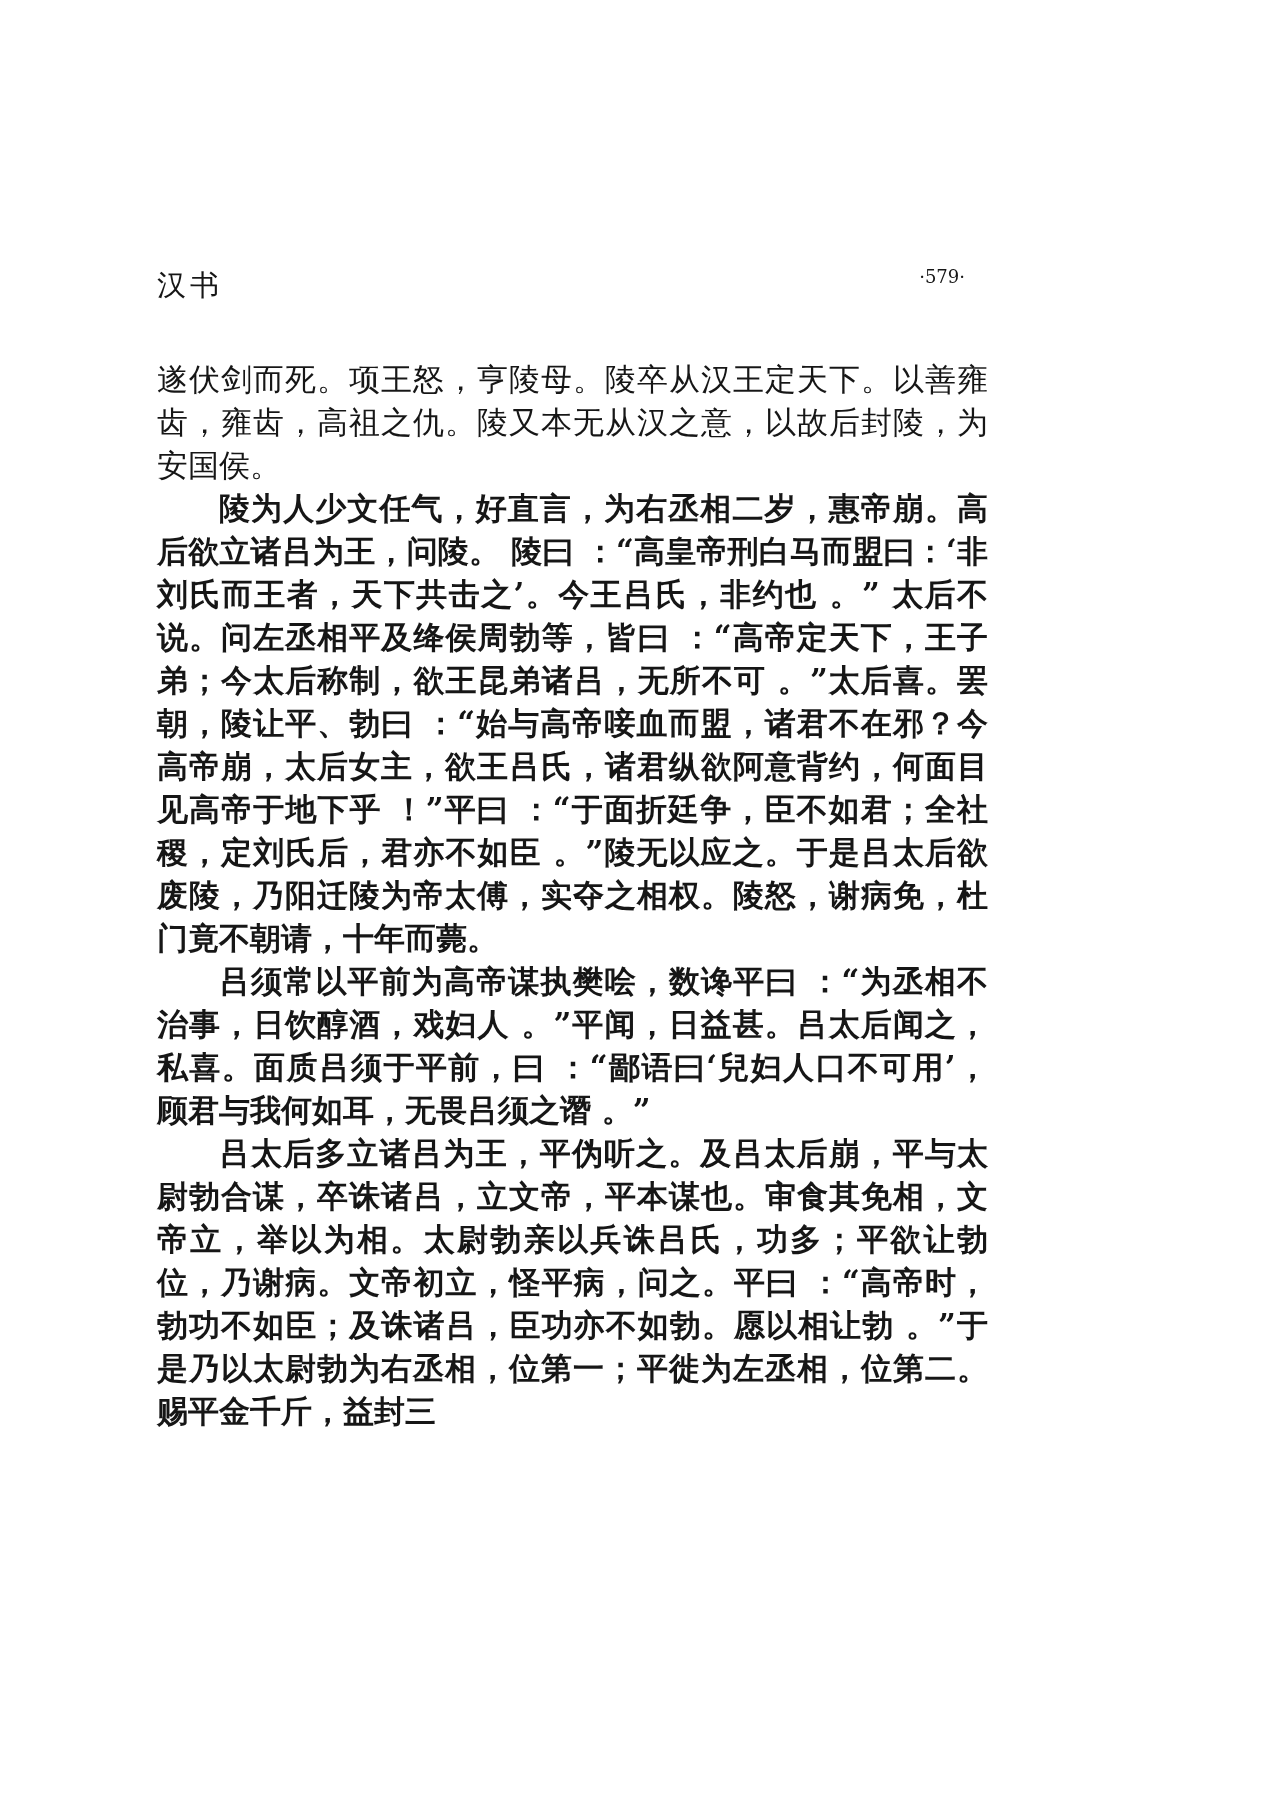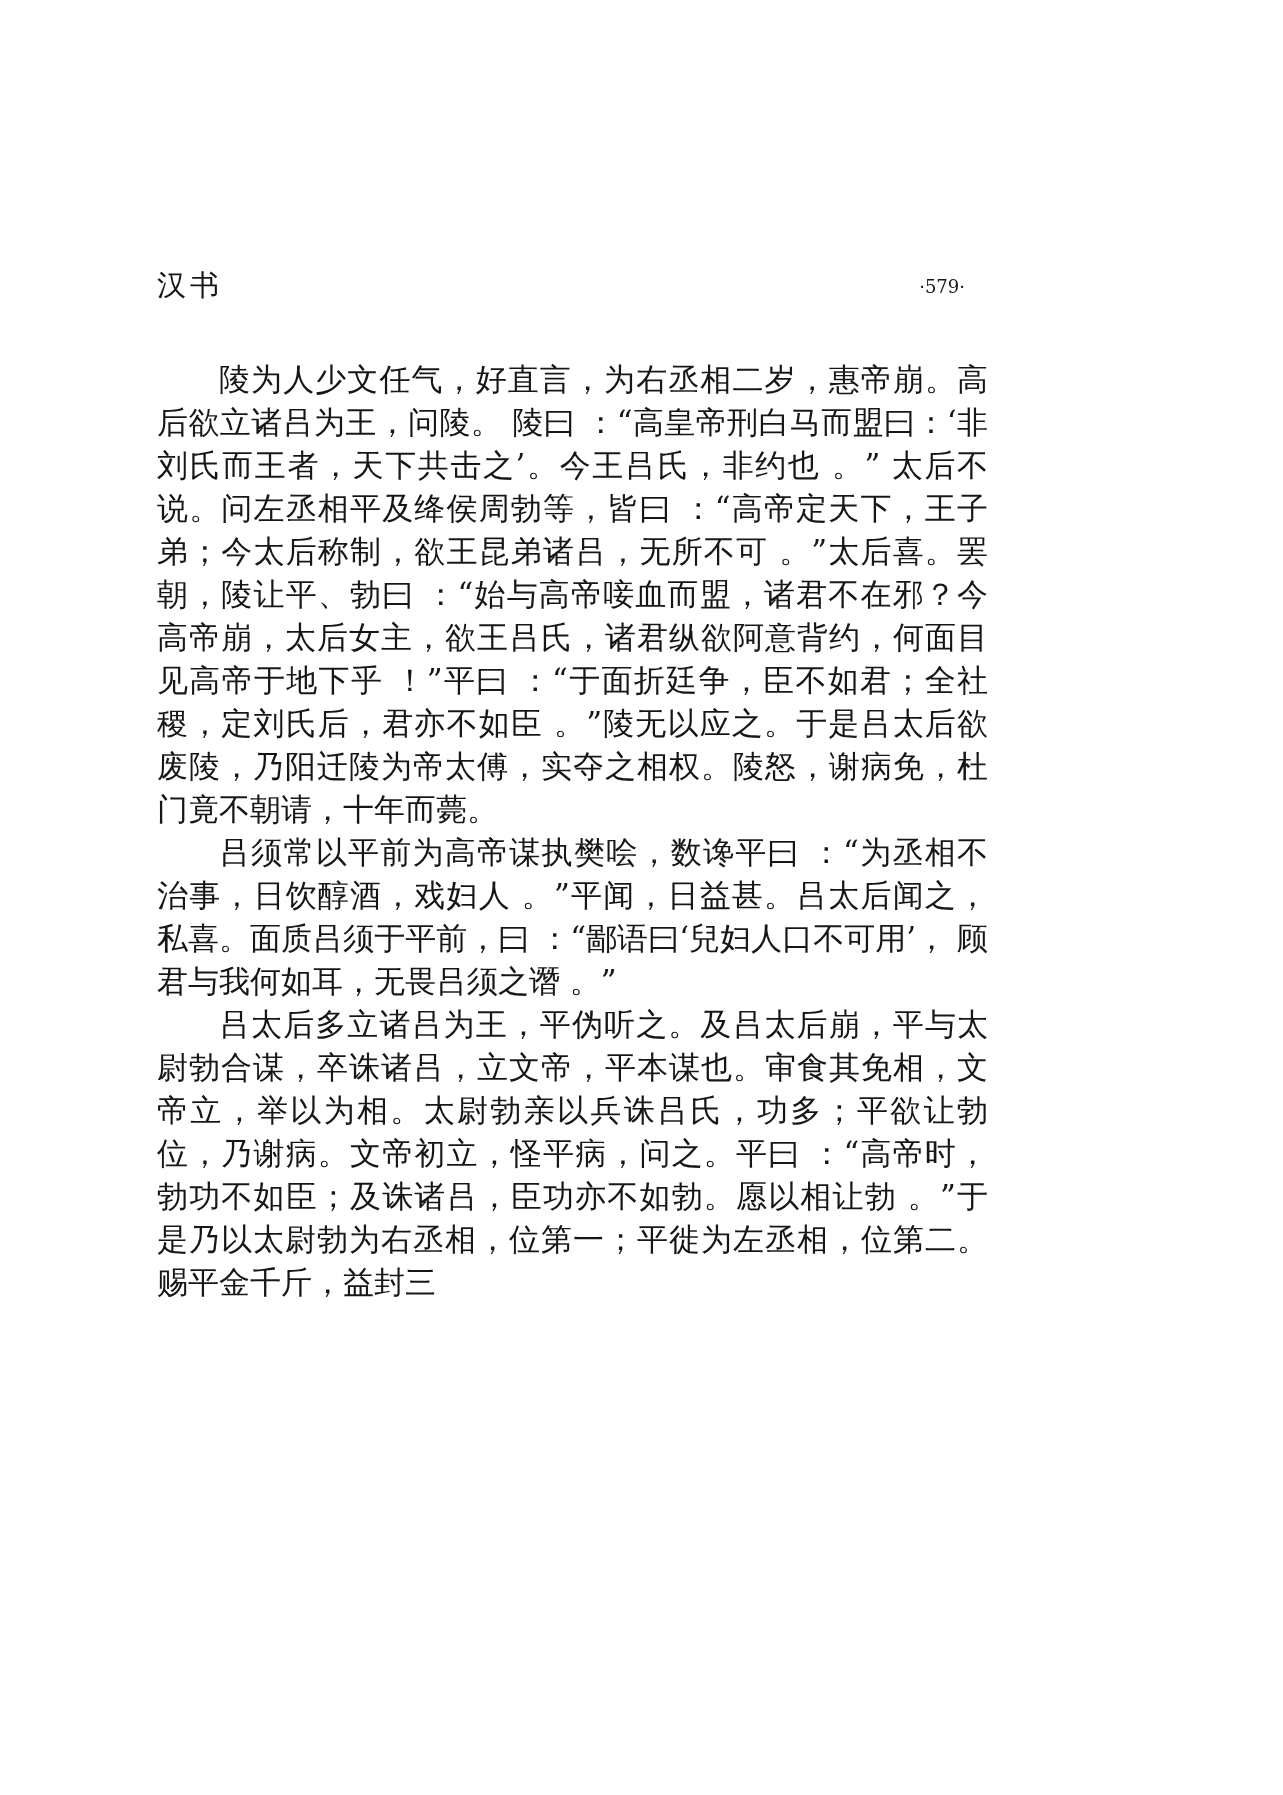--- a/index.html
+++ b/index.html
@@ -12,21 +12,21 @@
     font-family:"DejaVu Serif","Liberation Serif",serif;
     overflow:hidden;
   }
   .header{
     position:absolute;
     left:157px;
     top:266px;
     width:830px;
     display:flex;
     justify-content:space-between;
-    align-items:center;
+    align-items:flex-start;
   }
   .book-title{
     font-size:29px;
     letter-spacing:4px;
   }
   .page-number{
     font-size:18px;
     padding-right:22px;
   }
   .body-text{
@@ -38,28 +38,30 @@
     line-height:43px;
     text-align:justify;
     text-justify:inter-ideograph;
   }
   .para{
     margin:0;
     padding:0;
   }
   .para.indent{
     text-indent:2em;
+    font-weight:bold;
   }
 </style>
 </head>
 <body>
 
 <div class="page">
   <div class="header">
     <span class="book-title">汉书</span>
     <span class="page-number">·579·</span>
   </div>
   <div class="body-text" id="paragraphs">
+      <p class="para">遂伏剑而死。项王怒，亨陵母。陵卒从汉王定天下。以善雍齿，雍齿，高祖之仇。陵又本无从汉之意，以故后封陵，为安国侯。</p>
       <p class="para indent">陵为人少文任气，好直言，为右丞相二岁，惠帝崩。高后欲立诸吕为王，问陵。 陵曰 ：“高皇帝刑白马而盟曰：‘非刘氏而王者，天下共击之’。今王吕氏，非约也 。” 太后不说。问左丞相平及绛侯周勃等，皆曰 ：“高帝定天下，王子弟；今太后称制，欲王昆弟诸吕，无所不可 。”太后喜。罢朝，陵让平、勃曰 ：“始与高帝唼血而盟，诸君不在邪？今高帝崩，太后女主，欲王吕氏，诸君纵欲阿意背约，何面目见高帝于地下乎 ！”平曰 ：“于面折廷争，臣不如君；全社稷，定刘氏后，君亦不如臣 。”陵无以应之。于是吕太后欲废陵，乃阳迁陵为帝太傅，实夺之相权。陵怒，谢病免，杜门竟不朝请，十年而薨。</p>
       <p class="para indent">吕须常以平前为高帝谋执樊哙，数谗平曰 ：“为丞相不治事，日饮醇酒，戏妇人 。”平闻，日益甚。吕太后闻之，私喜。面质吕须于平前，曰 ：“鄙语曰‘兒妇人口不可用’， 顾君与我何如耳，无畏吕须之谮 。”</p>
       <p class="para indent">吕太后多立诸吕为王，平伪听之。及吕太后崩，平与太尉勃合谋，卒诛诸吕，立文帝，平本谋也。审食其免相，文帝立，举以为相。太尉勃亲以兵诛吕氏，功多；平欲让勃位，乃谢病。文帝初立，怪平病，问之。平曰 ：“高帝时，勃功不如臣；及诛诸吕，臣功亦不如勃。愿以相让勃 。”于是乃以太尉勃为右丞相，位第一；平徙为左丞相，位第二。赐平金千斤，益封三</p>
     </div>
 </div>
 
 </body></html>

